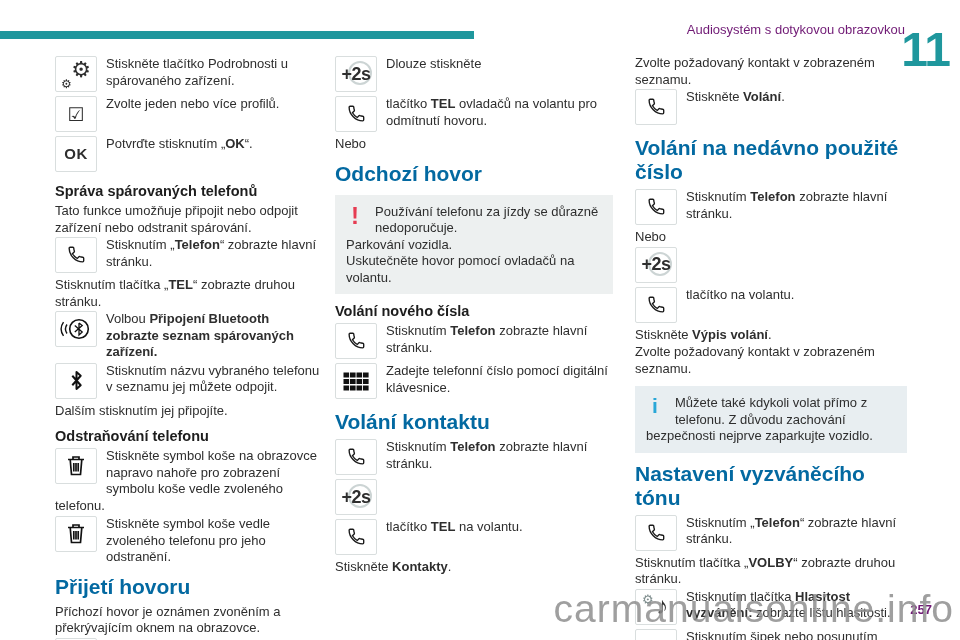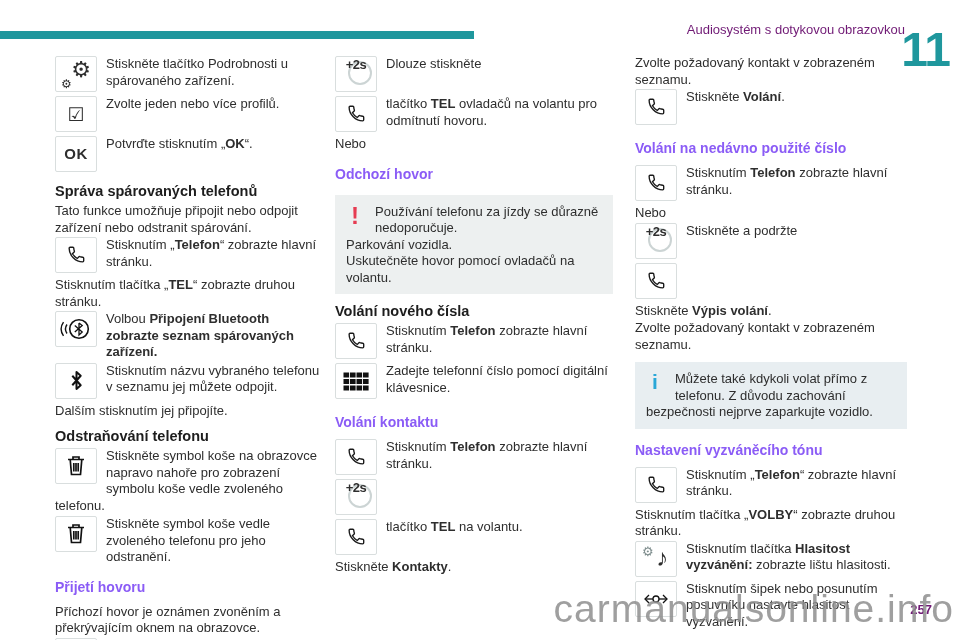--- a/index.html
+++ b/index.html
@@ -18,38 +18,38 @@
   .col:nth-child(2){width:278px;margin-right:22px;}
   .col:nth-child(3){width:272px;}
   .row{clear:left;display:flow-root;margin:1px 0 2px;}
   .ibox{
     float:left;clear:left;width:42px;height:36px;box-sizing:border-box;
     border:1px solid #d9dede;border-radius:2px;background:#fff;
     margin:0 9px 2px 0;display:flex;align-items:center;justify-content:center;
     position:relative;
   }
   .para,.lbl{clear:left;margin:0 0 1px;}
-  .h1{clear:left;font-size:14px;line-height:24px;font-weight:bold;color:#8b5cf6;margin:9px 0 5px;}
+  .h1{clear:left;font-size:21px;line-height:24px;font-weight:bold;color:#0369a1;margin:9px 0 5px;}
   .h2{clear:left;font-size:14.5px;line-height:18px;font-weight:bold;color:#1d1d1d;margin:8px 0 3px;}
   .note{clear:left;display:flow-root;padding:9px 11px 8px;margin:9px 0 8px;}
   .note.warning{background:#edf0f0;}
   .note.info{background:#e8eef1;}
   .nicon{float:left;width:18px;margin:0 11px 2px 0;text-align:center;}
   .nglyph{font-weight:800;display:inline-block;}
   .warn-glyph{color:#e63c52;font-size:24px;line-height:24px;}
   .info-glyph{color:#29a7d7;font-size:21px;line-height:22px;}
   .npara{margin:0;}
   b{font-weight:bold;}
   svg{display:block;}
   .ic-ok{font-weight:bold;font-size:15px;letter-spacing:.5px;}
   .ic-check{font-size:19px;line-height:1;}
   .ic-gears{position:relative;display:block;width:100%;height:100%;}
   .ic-gears .g1{position:absolute;right:5px;top:2px;font-size:22px;line-height:1;}
   .ic-gears .g2{position:absolute;left:5px;bottom:1px;font-size:12px;line-height:1;}
-  .ic-2s{position:relative;display:flex;align-items:flex-start;justify-content:center;width:100%;height:100%;font-weight:bold;font-size:13px;}
+  .ic-2s{position:relative;display:flex;align-items:center;justify-content:center;width:100%;height:100%;font-weight:bold;font-size:18px;}
   .ic-2s .clk{position:absolute;right:4px;top:4px;width:24px;height:24px;box-sizing:border-box;border:2px solid #ccd4d4;border-radius:50%;}
   .ic-2s span{position:relative;z-index:1;letter-spacing:-.5px;}
   .ic-note{position:relative;display:block;width:100%;height:100%;}
   .ic-note .nn{position:absolute;right:8px;top:4px;font-size:24px;line-height:1;}
   .ic-note .ng{position:absolute;left:6px;top:3px;font-size:13px;line-height:1;color:#7e8d8d;}
   .wm{position:absolute;right:6px;bottom:12px;font-size:39px;line-height:1;color:#8f8f8f;opacity:.85;letter-spacing:1px;z-index:5;}
   .pageno{position:absolute;right:28px;bottom:22px;font-size:13px;color:#701a75;z-index:1;font-weight:bold;}
 </style>
 </head>
 <body>
@@ -239,28 +239,28 @@
         <div><span>Stisknutím </span><b>Telefon</b><span> zobrazte hlavní stránku.</span></div>
       </div>
       <div class="lbl">Nebo</div>
       <div class="row">
         <span class="ibox">
           <span class="ic-2s">
             <i class="clk"></i>
             <span>+2s</span>
           </span>
         </span>
-        <div><span>Stiskněte a podržte</span></div>
-      </div>
-      <div class="row">
-        <span class="ibox">
-          <svg width="22" height="22" viewBox="0 0 24 24">
-            <path d="M8.2 10.6c1.3 2.3 3 4 5.2 5.2l1.8-1.8c.3-.3.8-.4 1.1-.2.9.4 2 .6 3 .6.6 0 1.1.5 1.1 1.1v2.9c0 .6-.5 1.1-1.1 1.1C11.5 19.5 4.5 12.5 4.5 4.7c0-.6.5-1.1 1.1-1.1h2.9c.6 0 1.1.5 1.1 1.1 0 1.1.2 2.1.6 3 .1.4.1.8-.2 1.1l-1.8 1.8z" fill="none" stroke="#1a1a1a" stroke-width="1.5"></path>
-          </svg>
-        </span>
+      </div>
+      <div class="row">
+        <span class="ibox">
+          <svg width="22" height="22" viewBox="0 0 24 24">
+            <path d="M8.2 10.6c1.3 2.3 3 4 5.2 5.2l1.8-1.8c.3-.3.8-.4 1.1-.2.9.4 2 .6 3 .6.6 0 1.1.5 1.1 1.1v2.9c0 .6-.5 1.1-1.1 1.1C11.5 19.5 4.5 12.5 4.5 4.7c0-.6.5-1.1 1.1-1.1h2.9c.6 0 1.1.5 1.1 1.1 0 1.1.2 2.1.6 3 .1.4.1.8-.2 1.1l-1.8 1.8z" fill="none" stroke="#1a1a1a" stroke-width="1.5"></path>
+          </svg>
+        </span>
+        <div><span>tlačítko na volantu.</span></div>
       </div>
       <div class="para"><span>Stiskněte </span><b>Výpis volání</b><span>.</span></div>
       <div class="para"><span>Zvolte požadovaný kontakt v zobrazeném seznamu.</span></div>
       <div class="note info">
         <span class="nicon"><span class="nglyph info-glyph">i</span></span>
         <div class="npara"><span>Můžete také kdykoli volat přímo z telefonu. Z důvodu zachování bezpečnosti nejprve zaparkujte vozidlo.</span></div>
       </div>
       <div class="h1">Nastavení vyzváněcího tónu</div>
       <div class="row">
         <span class="ibox">

